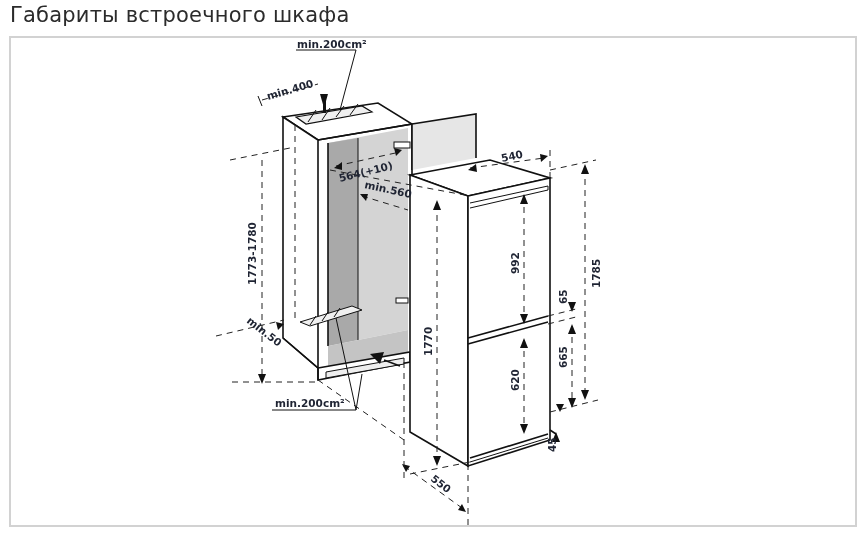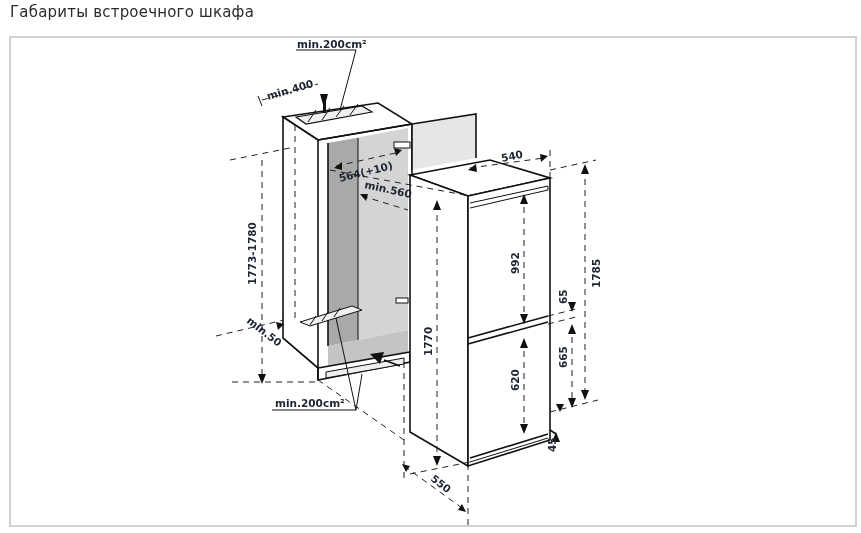--- a/index.html
+++ b/index.html
@@ -1,18 +1,18 @@
 <!DOCTYPE html>
 <html><head>
 <meta charset="utf-8">
 <style>
   html, body { margin:0; padding:0; background:#ffffff; }
   body { width:861px; height:533px; position:relative; overflow:hidden;
          font-family:"DejaVu Sans", sans-serif; }
-  .title { position:absolute; left:10px; top:3px; font-size:15px; color:#2b2b2b;
+  .title { position:absolute; left:10px; top:3px; font-size:21px; color:#2b2b2b;
            font-family:"DejaVu Sans", sans-serif; font-weight:normal; letter-spacing:0.2px; white-space:nowrap; }
   .frame { position:absolute; left:9px; top:36px; width:848px; height:491px;
            border:2px solid #d2d2d2; border-top-width:2px; box-sizing:border-box; background:#fff; }
   svg { position:absolute; left:0; top:0; }
   .lbl { font-family:"DejaVu Sans", sans-serif; font-weight:bold; fill:#1f2433; font-size:10.5px; }
   .line { stroke:#111; stroke-width:1.6; fill:none; }
   .thin { stroke:#111; stroke-width:1; fill:none; }
   .dash { stroke:#222; stroke-width:1; fill:none; stroke-dasharray:6 5; }
   .shade-dark { fill:#a9a9a9; }
   .shade-mid { fill:#d4d4d4; }

